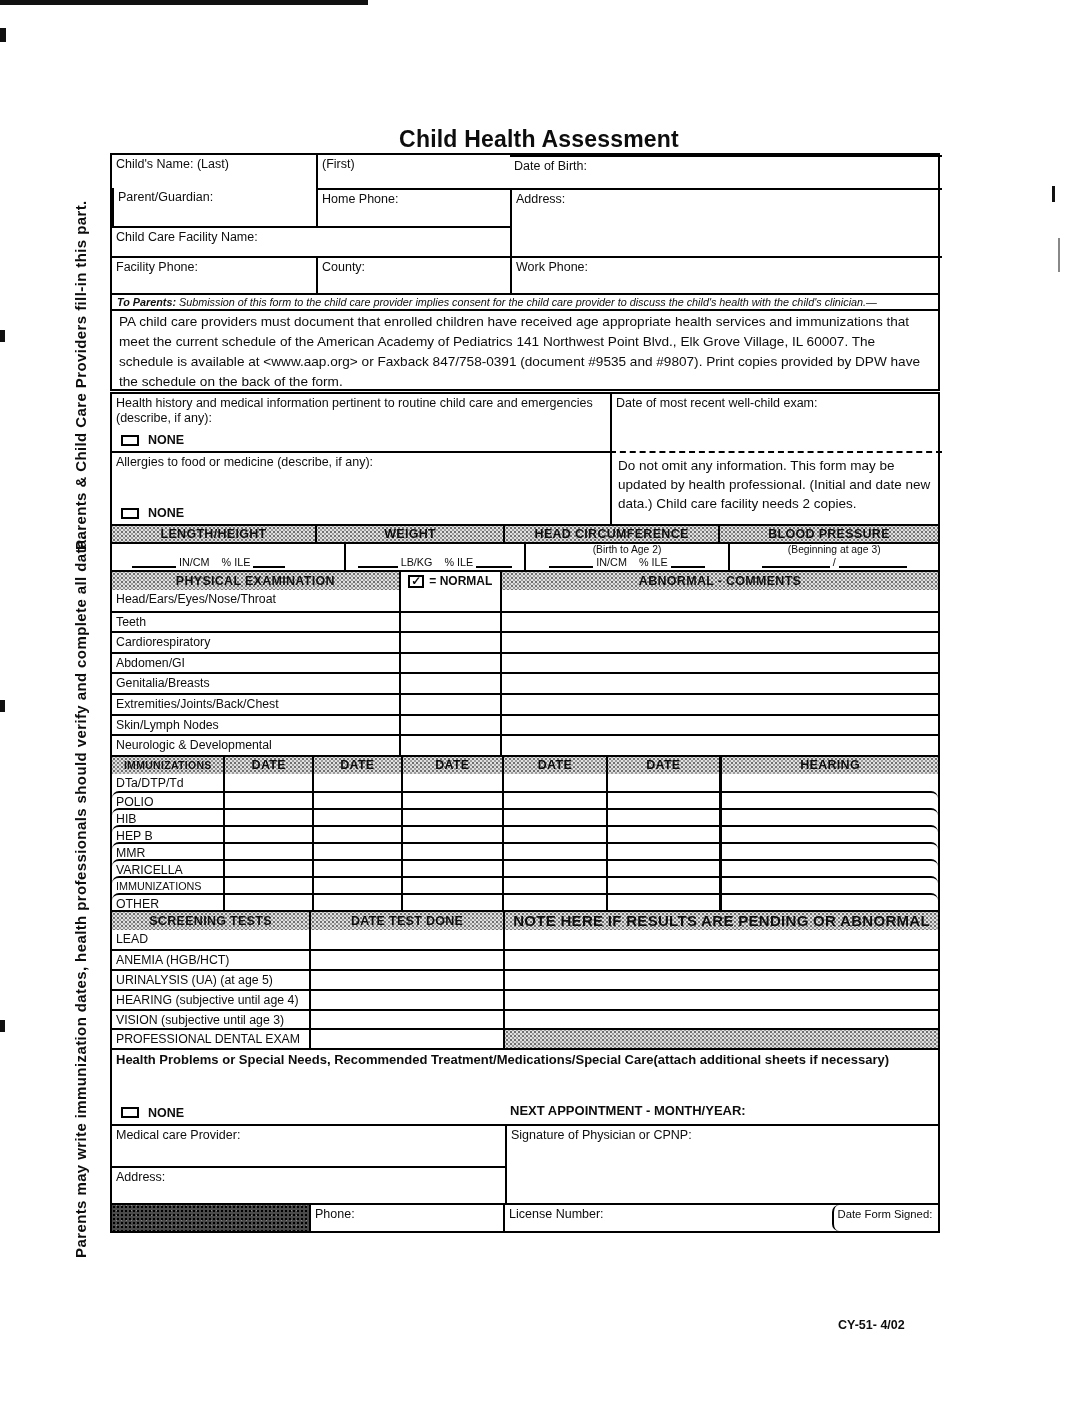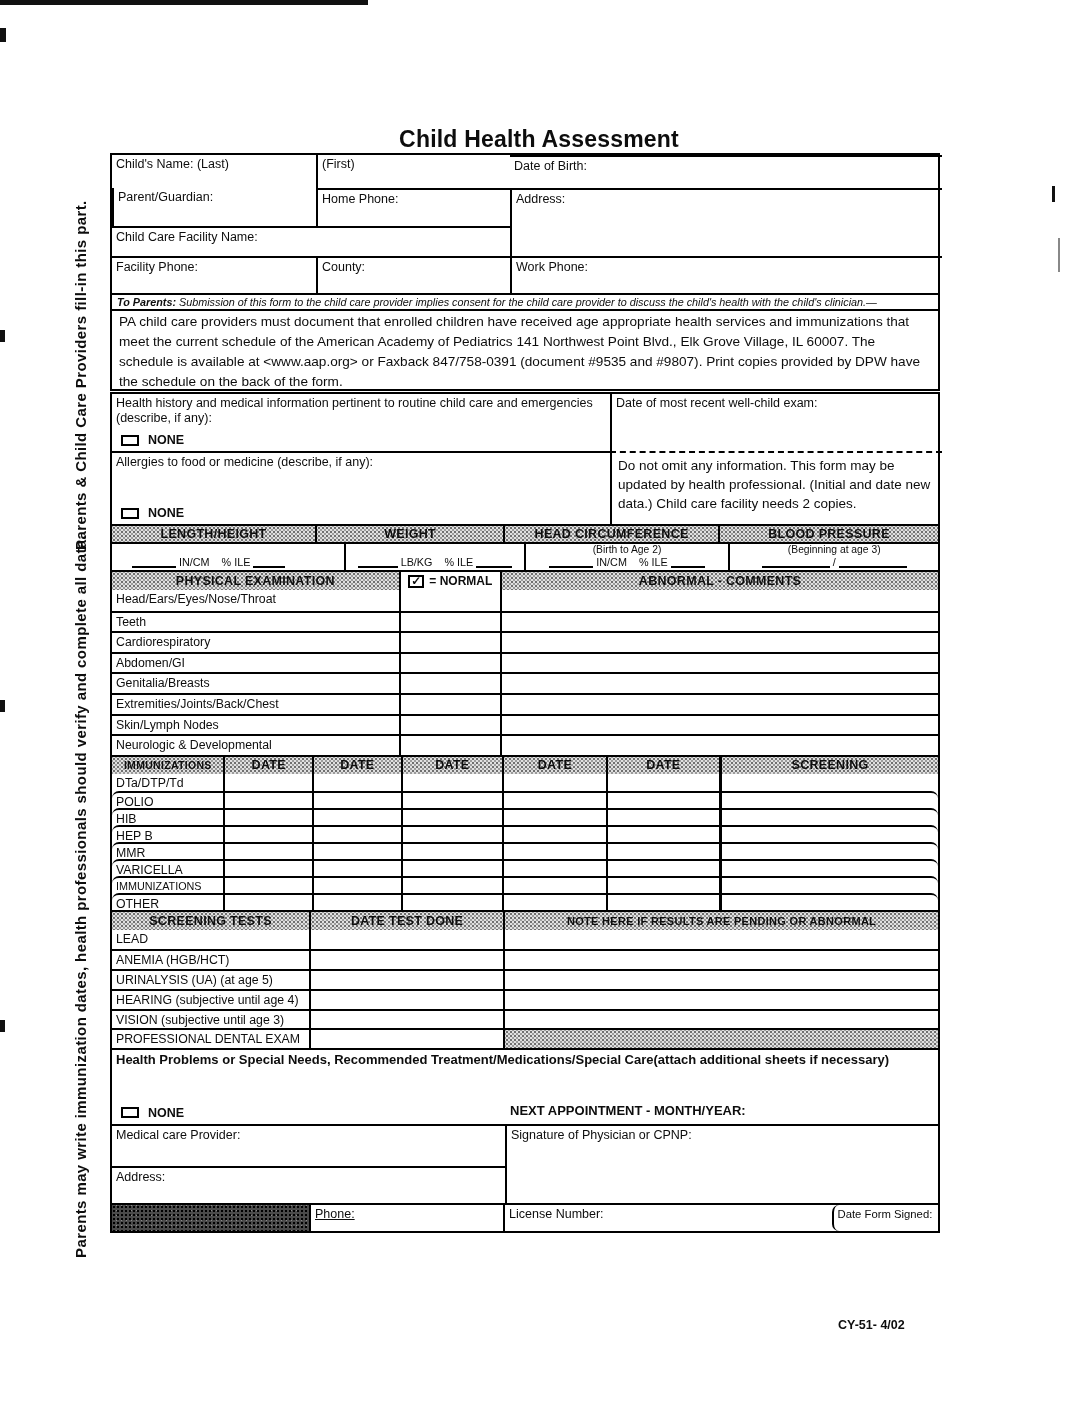--- a/index.html
+++ b/index.html
@@ -103,21 +103,21 @@
 
   
   #problems { height:78px; }
   #problems .lbl { font-size:13px; font-weight:600; }
   #next-appt { position:absolute; left:398px; bottom:6px; font-size:13px; font-weight:600; }
   #prov-grid { display:grid; grid-template-columns:393px 437px; grid-template-rows:40px 37px; }
   #sig-cell { grid-column:2; grid-row:1 / span 2; border-left:2px solid #000; }
   #addr-cell { border-top:2px solid #000; }
   #bottom-row { display:flex; height:30px; }
   .bt { border-left:2px solid #000; } .bt:first-child { border-left:none; }
-  .bt-phone { width:195px;text-decoration:underline; } .bt-block { width:198px; } .bt-lic { width:330px; } .bt-date { width:107px;border-radius:7px; }
+  .bt-phone { width:195px; } .bt-block { width:198px; } .bt-lic { width:330px; } .bt-date { width:107px;border-radius:7px; }
 </style>
 </head>
 <body>
 
 <div id="page">
 
   <div class="artifact" style="left:0;top:0;width:368px;height:5px;"></div>
   <div class="artifact" style="left:0;top:28px;width:6px;height:14px;"></div>
   <div class="artifact" style="left:0;top:330px;width:5px;height:12px;"></div>
   <div class="artifact" style="left:0;top:700px;width:5px;height:12px;"></div>
@@ -247,21 +247,21 @@
         </div>
     </div>
 
     <div class="sec" id="imm-head">
       <div class="hd hatch im-c0" style="font-size:10.5px;">IMMUNIZATIONS</div>
       <div class="hd hatch im-c1">DATE</div>
       <div class="hd hatch im-c2">DATE</div>
       <div class="hd hatch im-c3">DATE</div>
       <div class="hd hatch im-c4">DATE</div>
       <div class="hd hatch im-c5">DATE</div>
-      <div class="hd hatch im-c6">SCREENING</div>
+      <div class="hd hatch im-c6">HEARING</div>
     </div>
     <div class="sec" id="imm-rows" style="border-top:none;">
       <div class="row" style="border-top:none;">
           <div class="im-c0 rowlbl">DTa/DTP/Td</div>
           <div class="im-c1"></div>
           <div class="im-c2"></div>
           <div class="im-c3"></div>
           <div class="im-c4"></div>
           <div class="im-c5"></div>
           <div class="im-c6"></div>
@@ -327,21 +327,21 @@
           <div class="im-c3"></div>
           <div class="im-c4"></div>
           <div class="im-c5"></div>
           <div class="im-c6"></div>
         </div>
     </div>
 
     <div class="sec" id="scr-head">
       <div class="hd hatch sc-c0">SCREENING TESTS</div>
       <div class="hd hatch sc-c1">DATE TEST DONE</div>
-      <div class="hd hatch sc-c2" style="font-size:11px;">NOTE HERE IF RESULTS ARE PENDING OR ABNORMAL</div>
+      <div class="hd hatch sc-c2" style="font-size:15px;">NOTE HERE IF RESULTS ARE PENDING OR ABNORMAL</div>
     </div>
     <div class="sec" id="scr-rows" style="border-top:none;">
       <div class="row" style="border-top:none;">
           <div class="sc-c0 rowlbl">LEAD</div>
           <div class="sc-c1"></div>
           <div class="sc-c2"></div>
         </div>
       <div class="row">
           <div class="sc-c0 rowlbl">ANEMIA (HGB/HCT)</div>
           <div class="sc-c1"></div>

